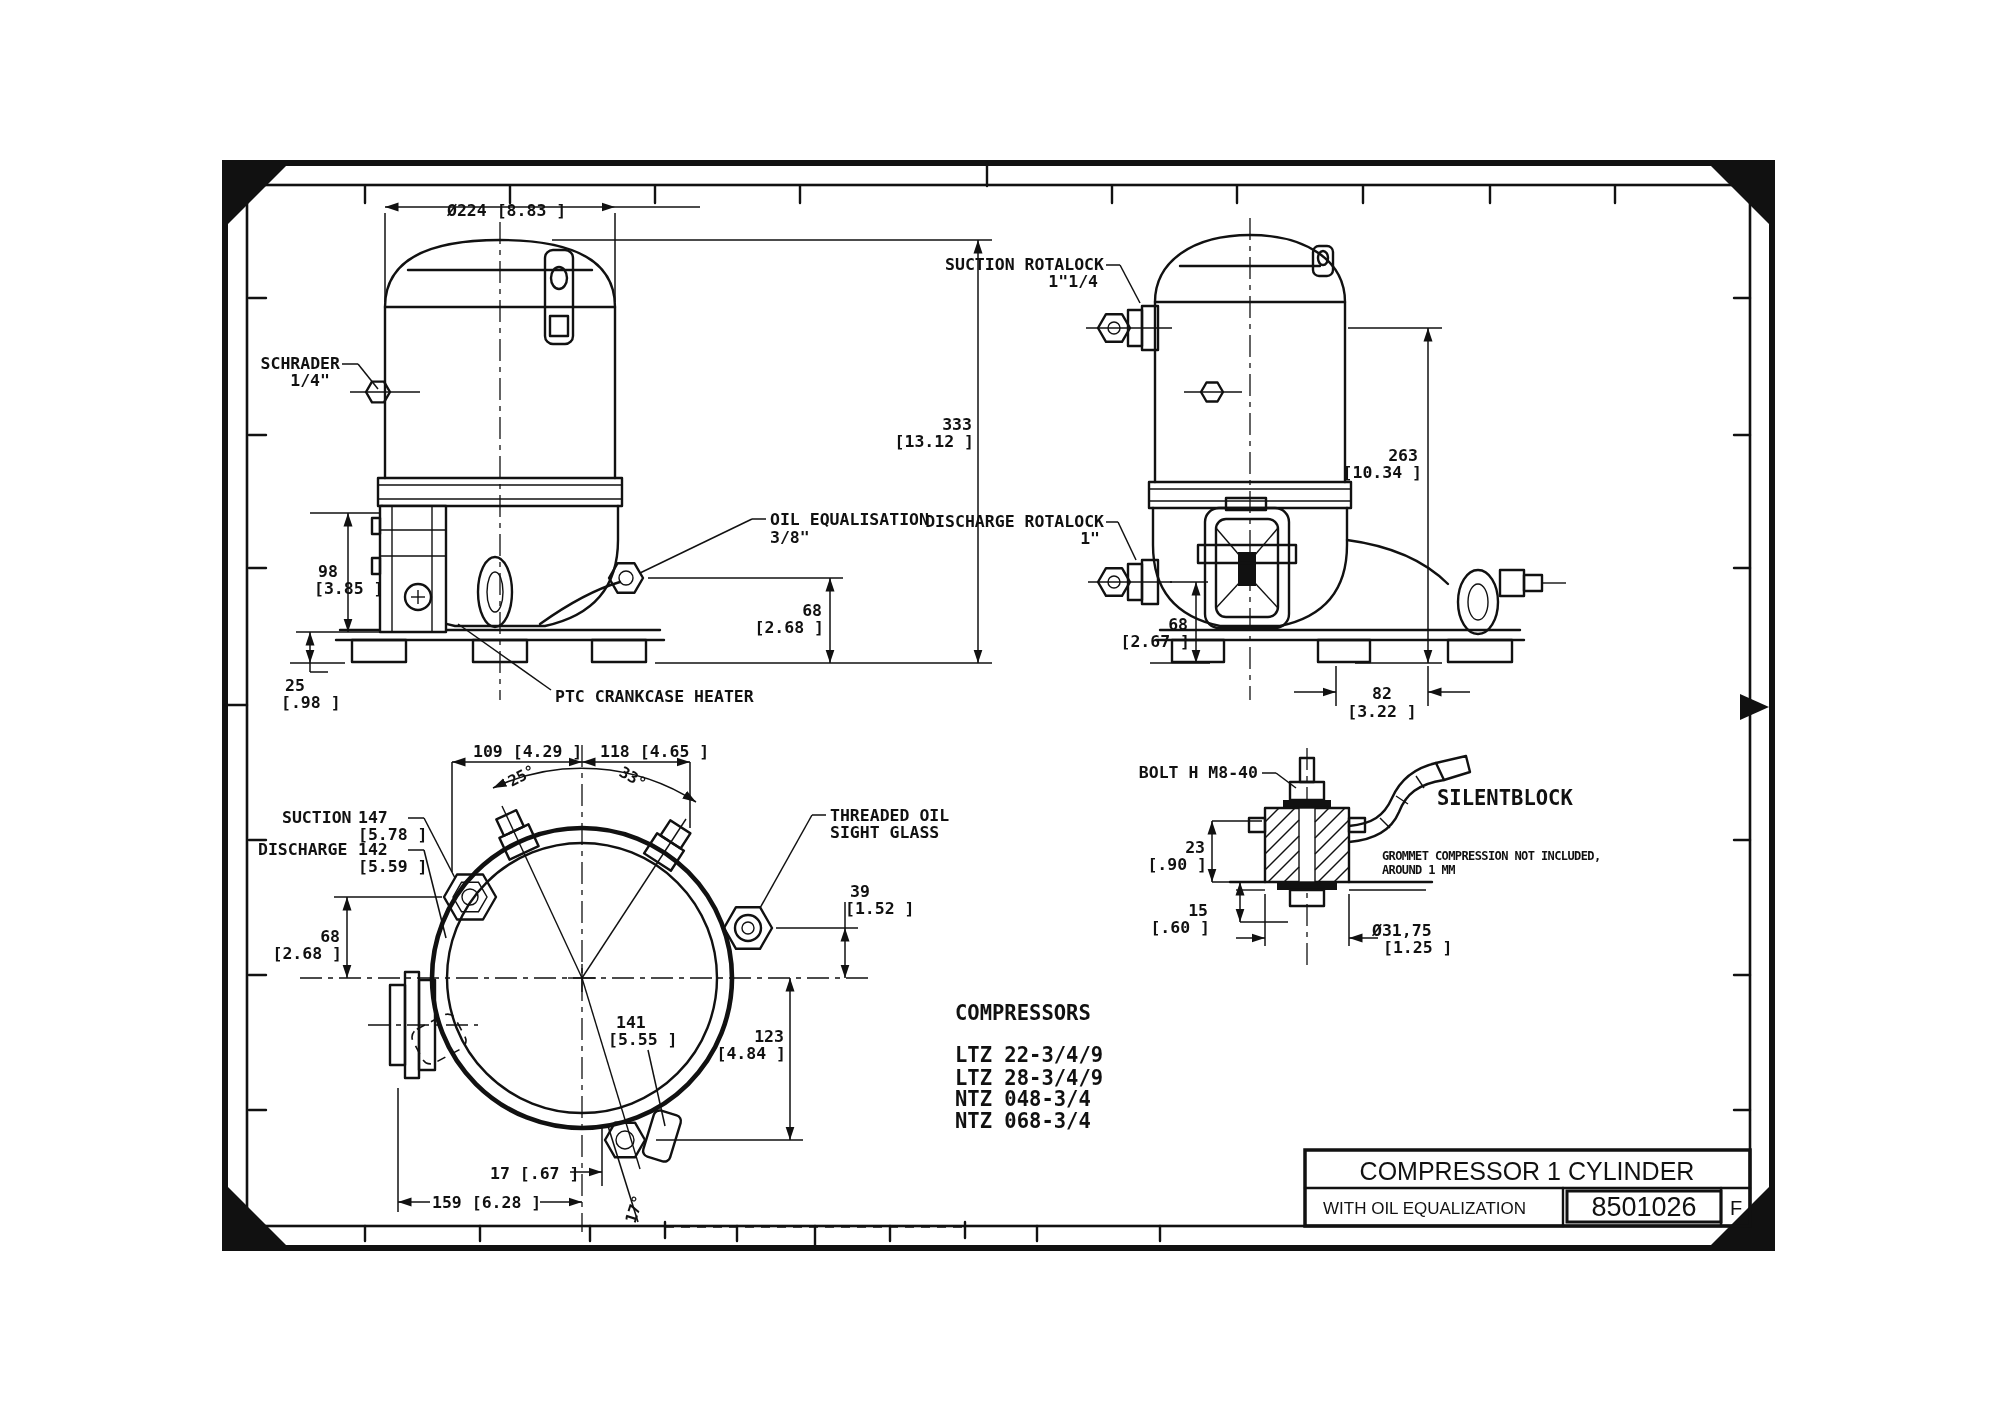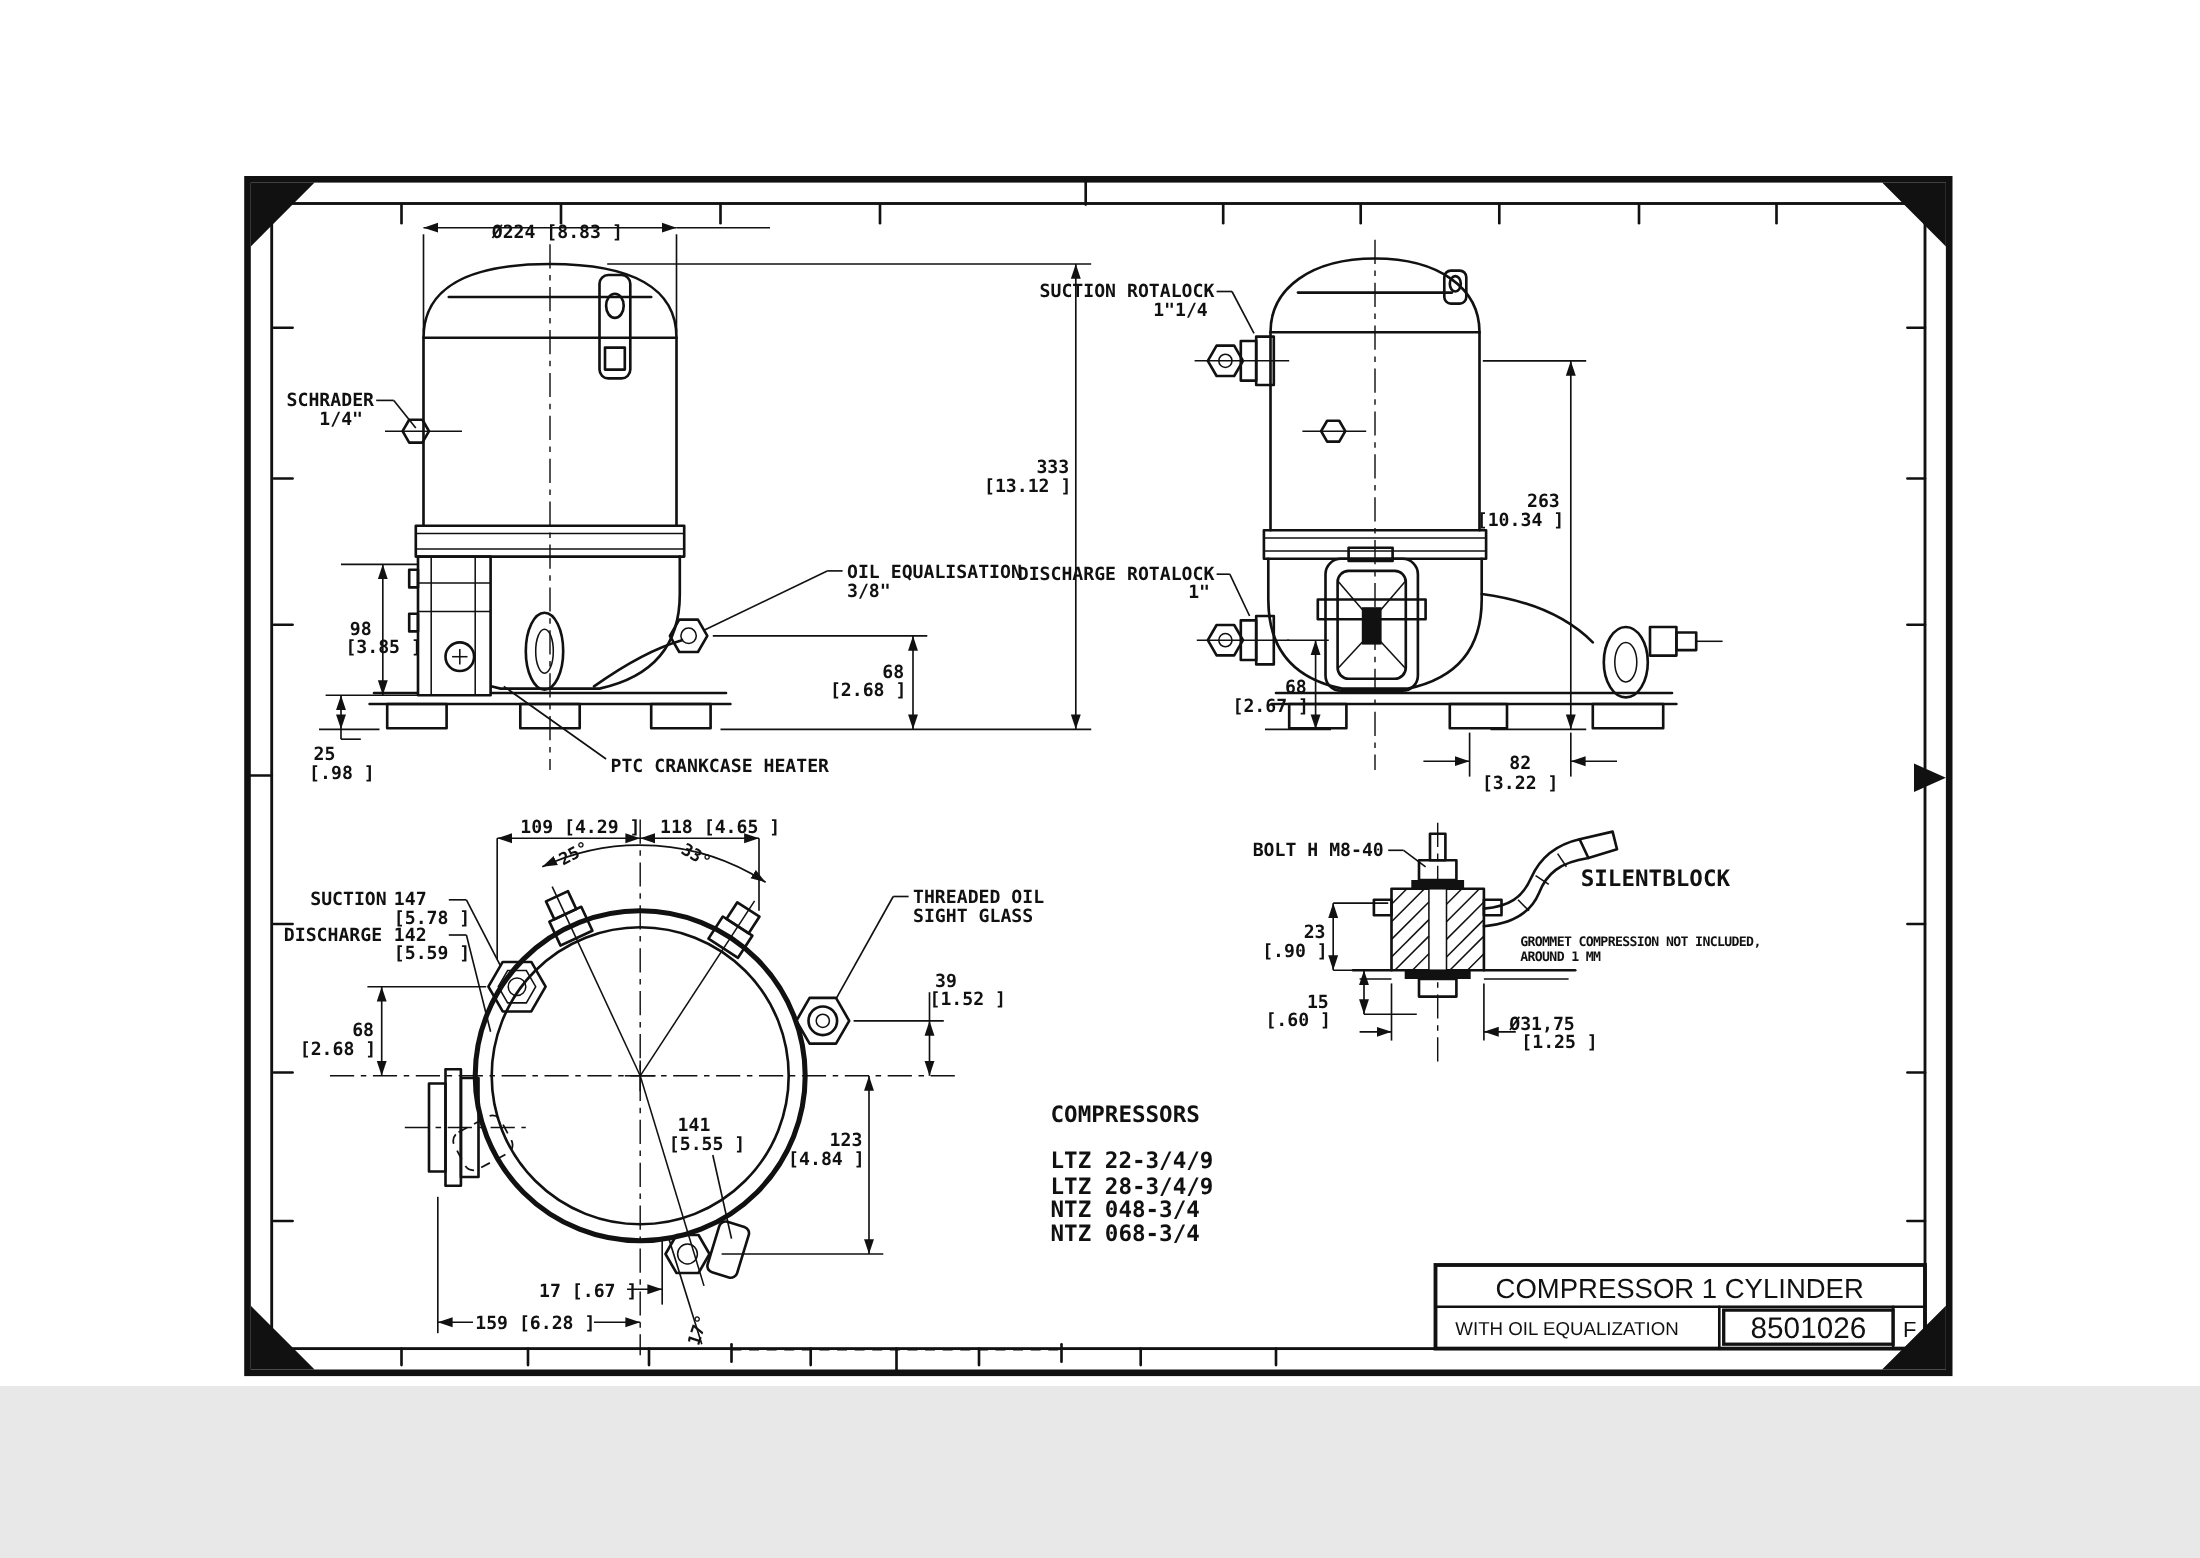--- a/index.html
+++ b/index.html
@@ -1,16 +1,16 @@
 <!DOCTYPE html>
 <html><head>
 <meta charset="utf-8">
 <style>
   html,body{margin:0;padding:0;background:#e8e8e8;}
-  .page{width:2000px;height:1260px;background:#ffffff;position:relative;font-family:"DejaVu Sans Mono",monospace;}
+  .page{width:2000px;height:1416px;background:#ffffff;position:relative;font-family:"DejaVu Sans Mono",monospace;}
   svg{display:block;}
   .ln{stroke:#111;fill:none;stroke-width:2.4;stroke-linecap:round;stroke-linejoin:round;}
   .bold{stroke:#111;fill:none;stroke-width:4.6;}
   .thin{stroke:#111;fill:none;stroke-width:1.4;}
   .dim{stroke:#111;fill:none;stroke-width:1.5;}
   .cl{stroke:#111;fill:none;stroke-width:1.3;stroke-dasharray:22 6 5 6;}
   .dash{stroke:#111;fill:none;stroke-width:1.6;stroke-dasharray:9 7;}
   .frame{stroke:#111;fill:none;}
   .blk{fill:#111;stroke:none;}
   .wht{fill:#fff;}

